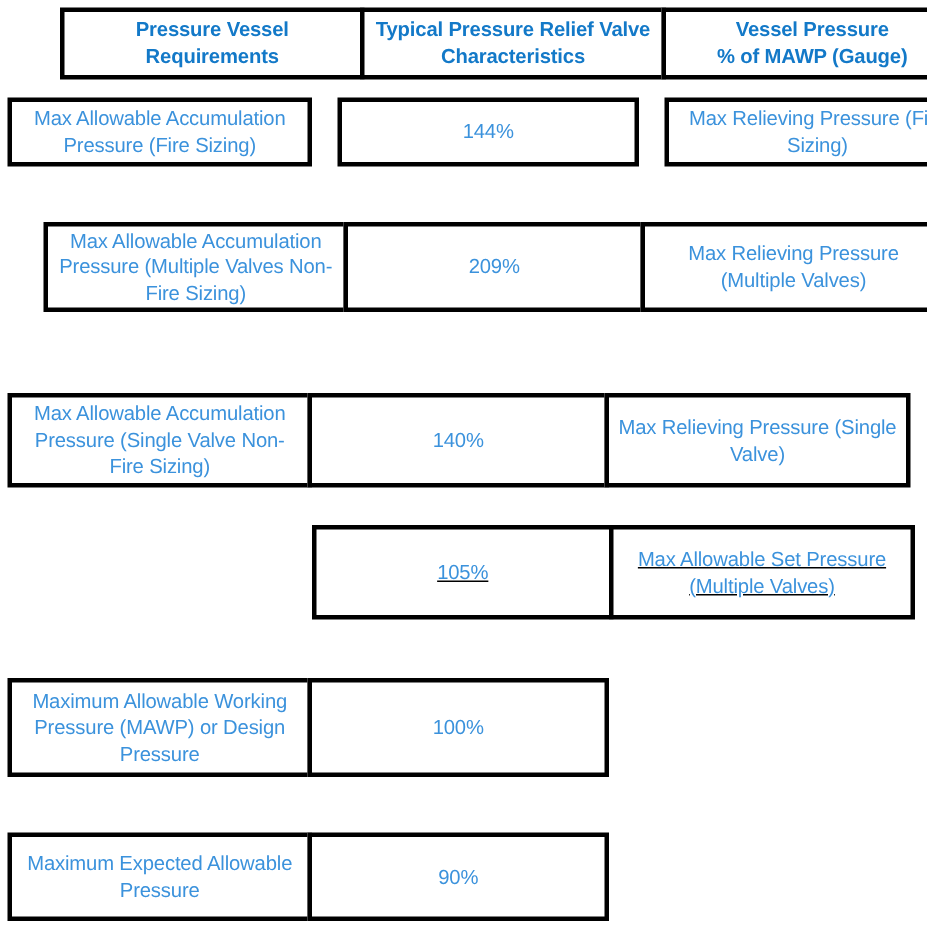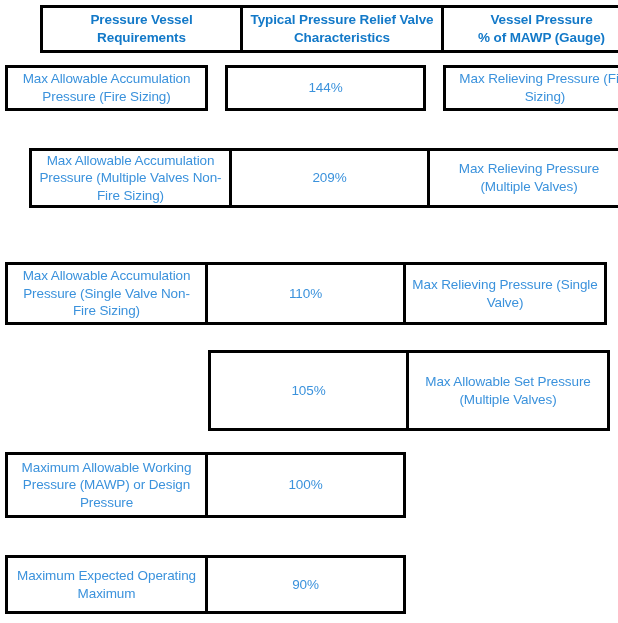--- a/index.html
+++ b/index.html
@@ -129,49 +129,49 @@
     <div class="cell col3">
       <span class="cell-text">Max Relieving Pressure (Multiple Valves)</span>
     </div>
   </div>
 
   <div class="row-block body-block" style="left:5px; top:249px; height:63px;margin-top:13px;">
     <div class="cell col1">
       <span class="cell-text">Max Allowable Accumulation Pressure (Single Valve Non-Fire Sizing)</span>
     </div>
     <div class="cell col2">
-      <span class="cell-text value-text">110%</span>
+      <span class="cell-text value-text">140%</span>
     </div>
     <div class="cell col3">
       <span class="cell-text">Max Relieving Pressure (Single Valve)</span>
     </div>
   </div>
 
-  <div class="row-block body-block" style="left:5px; top:350px; height:81px;">
+  <div class="row-block body-block" style="left:5px; top:350px; height:63px;text-decoration:underline;">
     <div class="cell-empty col1"></div>
     <div class="cell col2">
       <span class="cell-text value-text">105%</span>
     </div>
     <div class="cell col3">
       <span class="cell-text">Max Allowable Set Pressure (Multiple Valves)</span>
     </div>
   </div>
 
   <div class="row-block body-block" style="left:5px; top:452px; height:66px;">
     <div class="cell col1">
       <span class="cell-text">Maximum Allowable Working Pressure (MAWP) or Design Pressure</span>
     </div>
     <div class="cell col2">
       <span class="cell-text value-text">100%</span>
     </div>
   </div>
 
   <div class="row-block body-block" style="left:5px; top:555px; height:59px;">
     <div class="cell col1">
-      <span class="cell-text">Maximum Expected Operating Maximum</span>
+      <span class="cell-text">Maximum Expected Allowable Pressure</span>
     </div>
     <div class="cell col2">
       <span class="cell-text value-text">90%</span>
     </div>
     <div class="cell-empty col3"></div>
   </div>
 
 </div>
 
 </body></html>

